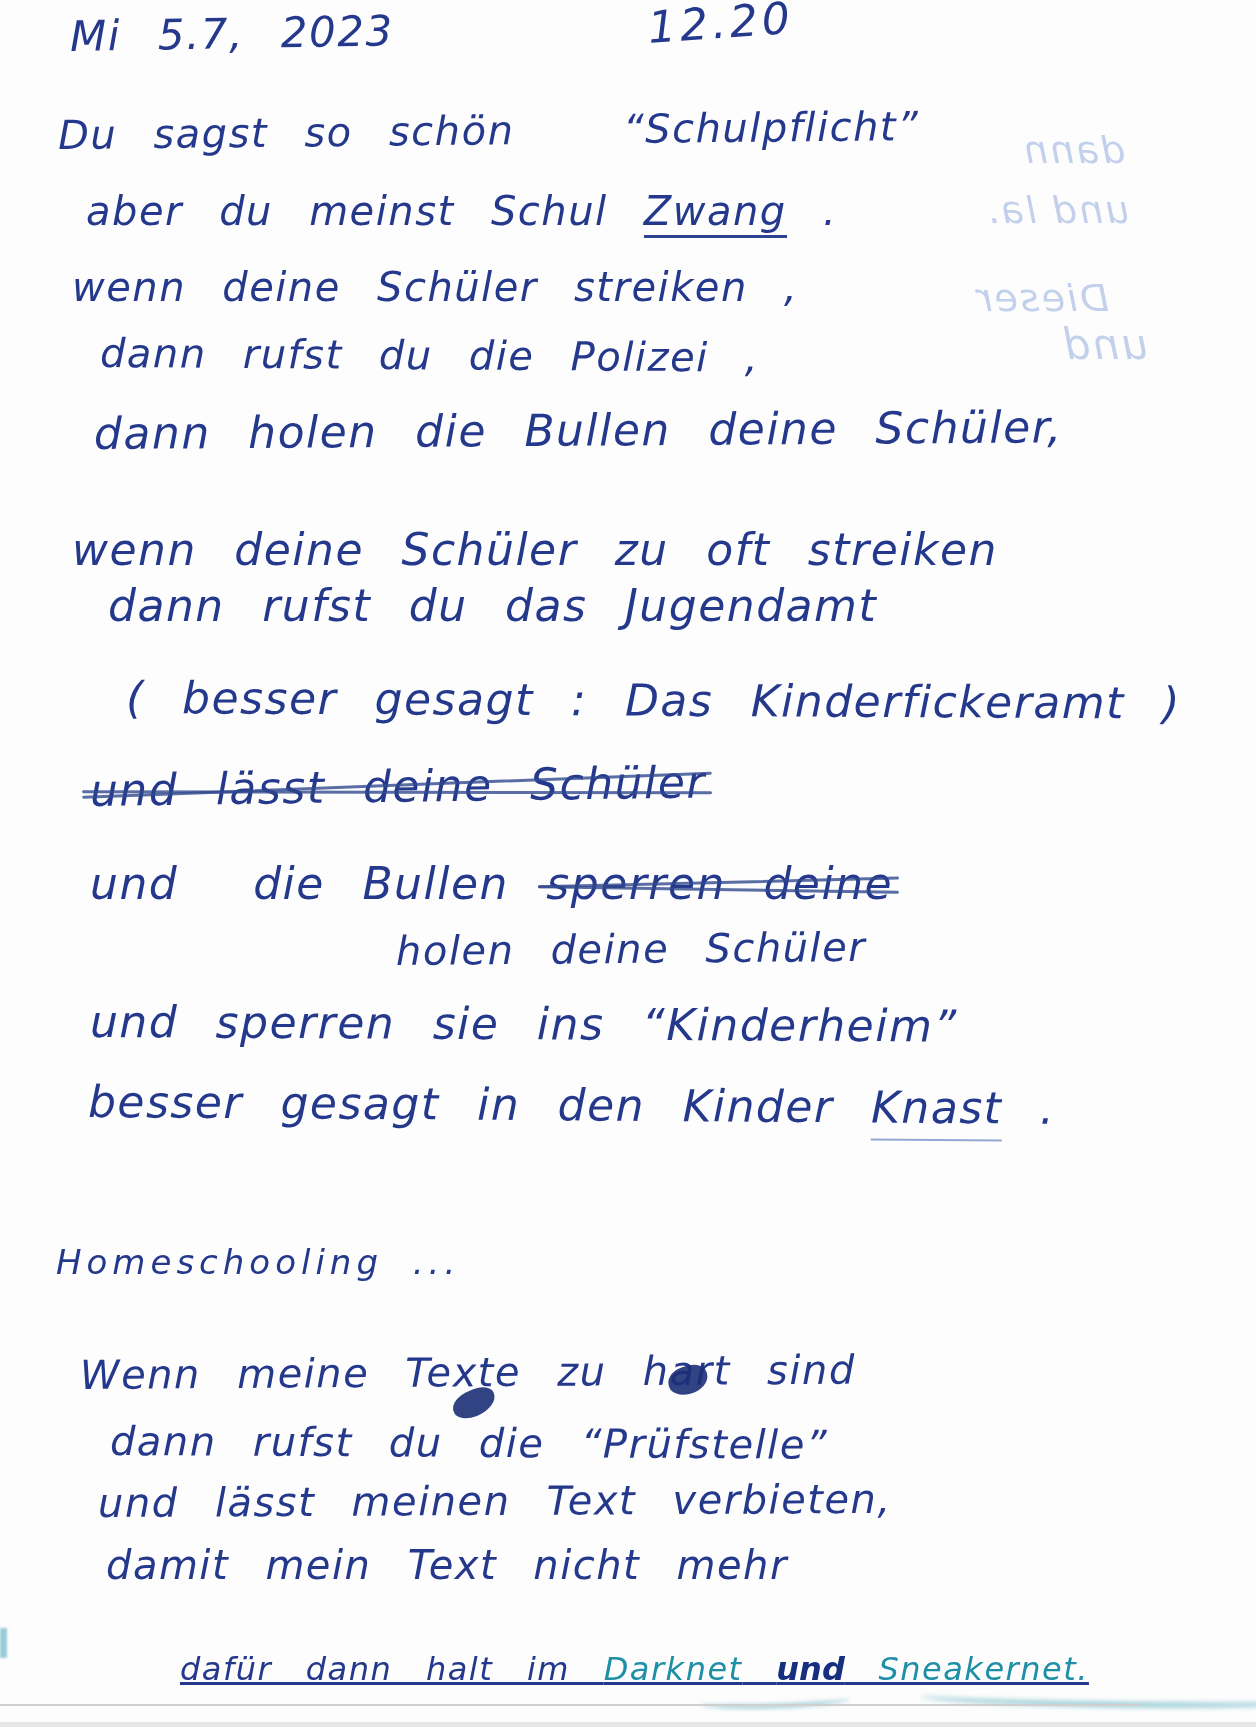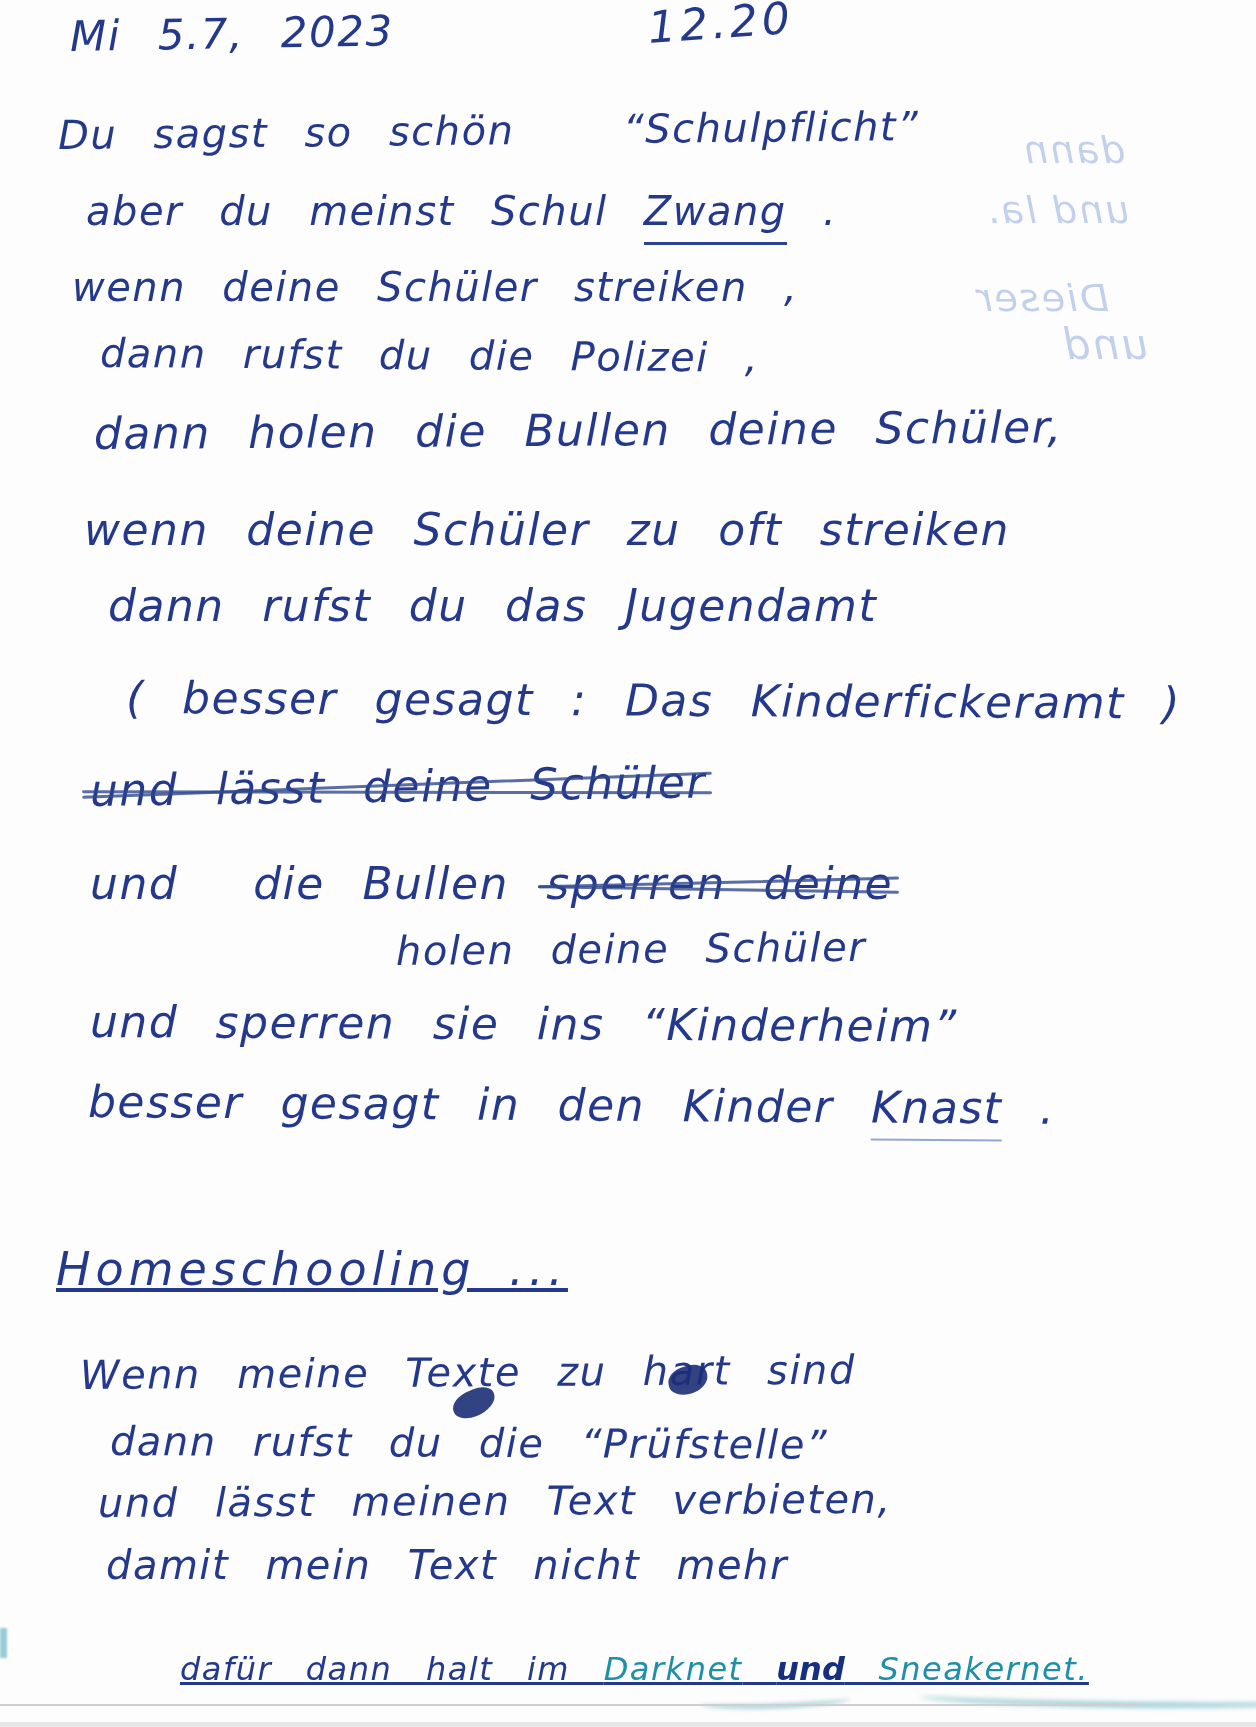--- a/index.html
+++ b/index.html
@@ -14,33 +14,33 @@
     font-style:italic;
     font-size:40px;
     color:#24388c;
     letter-spacing:1.5px;
     word-spacing:22px;
     white-space:pre;
     transform-origin:left center;
   }
   .sm{font-size:32px;text-decoration:underline;}
   .lg{font-size:44px;}
-  .heading{font-size:46px;letter-spacing:5px;word-spacing:14px;text-decoration:underline;}
+  .heading{font-size:34px;letter-spacing:5px;word-spacing:14px;}
   .date{font-size:42px;}
   .time{font-size:44px;letter-spacing:4px;}
   
   .strike{position:relative;display:inline-block;}
   .strike::before,.strike::after{
     content:"";position:absolute;left:-8px;right:-6px;height:3px;
     background:#31488f;border-radius:3px;opacity:.8;
   }
   .strike::before{top:46%;transform:rotate(-1.4deg);}
   .strike::after{top:58%;transform:rotate(0.9deg);height:2.5px;}
   
-  .uline{border-bottom:3px solid #2c4490;padding-bottom:8px;}
+  .uline{border-bottom:3px solid #2c4490;padding-bottom:1px;}
   .uline-faint{border-bottom:2.5px solid #93a7d2;padding-bottom:6px;}
   
   .bleed{
     position:absolute;font-style:italic;font-size:38px;
     color:#9fb6e2;opacity:.62;letter-spacing:2px;white-space:pre;
     transform:scaleX(-1);filter:blur(.6px);transform-origin:center;
   }
   
   .teal{color:#1e8fa6;}
   .und-over{color:#16307f;font-weight:bold;letter-spacing:0;}
@@ -75,21 +75,21 @@
   <div class="line" style="left:58px;top:112px;transform:rotate(-0.6deg);"><span>Du sagst so schön   </span><span>“Schulpflicht”</span></div>
 
   <div class="line" style="left:86px;top:188px;"><span>aber du meinst Schul </span><span class="uline">Zwang</span><span> .</span></div>
 
   <div class="line" style="left:72px;top:264px;">wenn deine Schüler streiken ,</div>
 
   <div class="line" style="left:100px;top:330px;transform:rotate(0.4deg);">dann rufst du die Polizei ,</div>
 
   <div class="line lg" style="left:94px;top:408px;transform:rotate(-0.4deg);">dann holen die Bullen deine Schüler,</div>
 
-  <div class="line lg" style="left:72px;top:504px;margin-left:12px;">wenn deine Schüler zu oft streiken</div>
+  <div class="line lg" style="left:72px;top:524px;">wenn deine Schüler zu oft streiken</div>
 
   <div class="line lg" style="left:108px;top:580px;text-align:right;">dann rufst du das Jugendamt</div>
 
   <div class="line lg" style="left:126px;top:672px;transform:rotate(0.3deg);">( besser gesagt : Das Kinderfickeramt )</div>
 
   <div class="line lg" style="left:90px;top:765px;transform:rotate(-0.8deg);"><span class="strike">und lässt deine Schüler</span></div>
 
   <div class="line lg" style="left:90px;top:858px;"><span>und  die Bullen </span><span class="strike">sperren deine</span></div>
 
   <div class="line" style="left:396px;top:928px;transform:rotate(-0.5deg);">holen deine Schüler</div>

